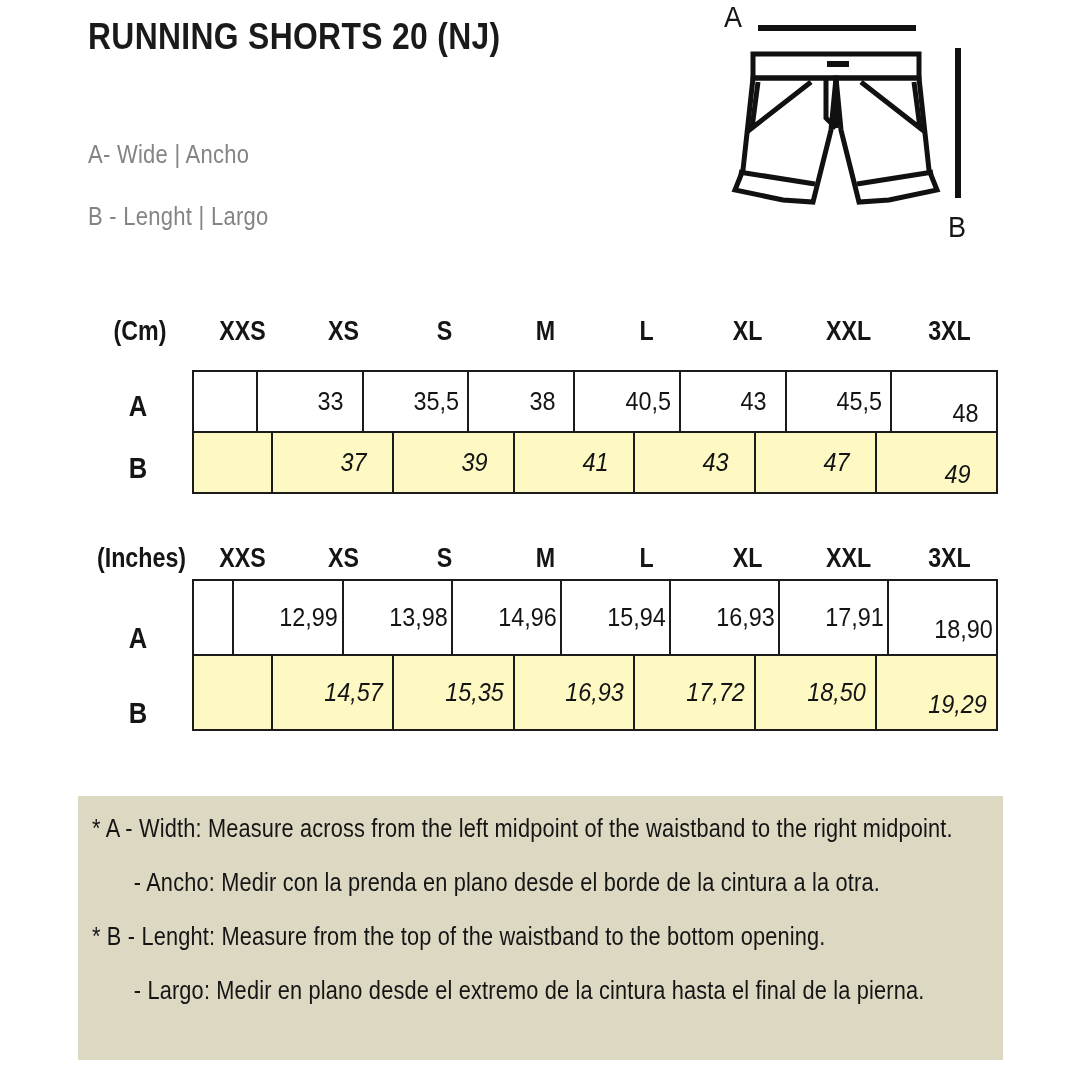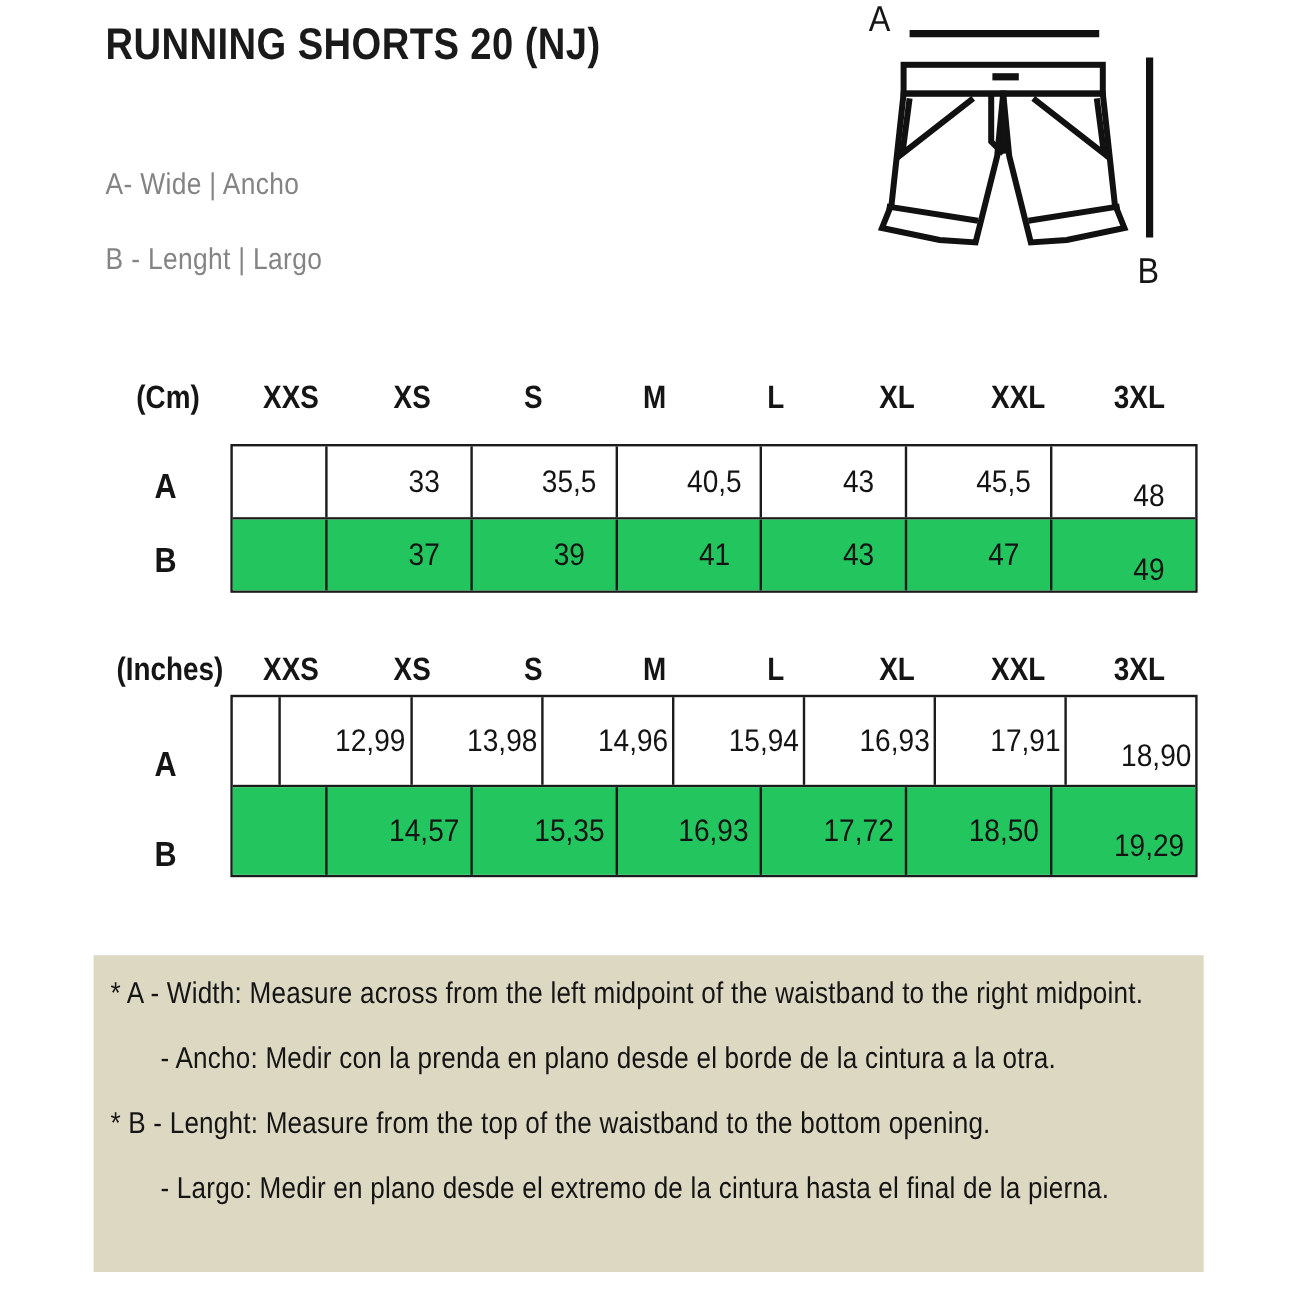--- a/index.html
+++ b/index.html
@@ -105,21 +105,21 @@
   }
   .grid.cm-grid  { top: 54px; height: 124px; }
   .grid.in-grid  { top: 36px; height: 152px; }
 
   .grow {
     display: flex;
     flex: 1 1 0;
     min-height: 0;
     gap: 42px;
   }
-  .grow.shaded { background: #22c55e; }
+  .grow.shaded { background: #fef9c3; font-style: italic; }
   .grow.top { border-bottom: 2px solid #1b1b1b; }
 
   .cell {
     flex: 1 1 0;
     border-right: 2px solid #1b1b1b;
     display: flex;
     align-items: center;
     justify-content: center;
     font-family: "Liberation Sans Narrow", "Liberation Sans", sans-serif;
     font-size: 26px;
@@ -233,20 +233,23 @@
         <div class="cell">
             <span></span>
           </div>
         <div class="cell">
             <span>33</span>
           </div>
         <div class="cell">
             <span>35,5</span>
           </div>
         <div class="cell">
+            <span>38</span>
+          </div>
+        <div class="cell">
             <span>40,5</span>
           </div>
         <div class="cell">
             <span>43</span>
           </div>
         <div class="cell">
             <span>45,5</span>
           </div>
         <div class="cell">
             <span>48</span>

